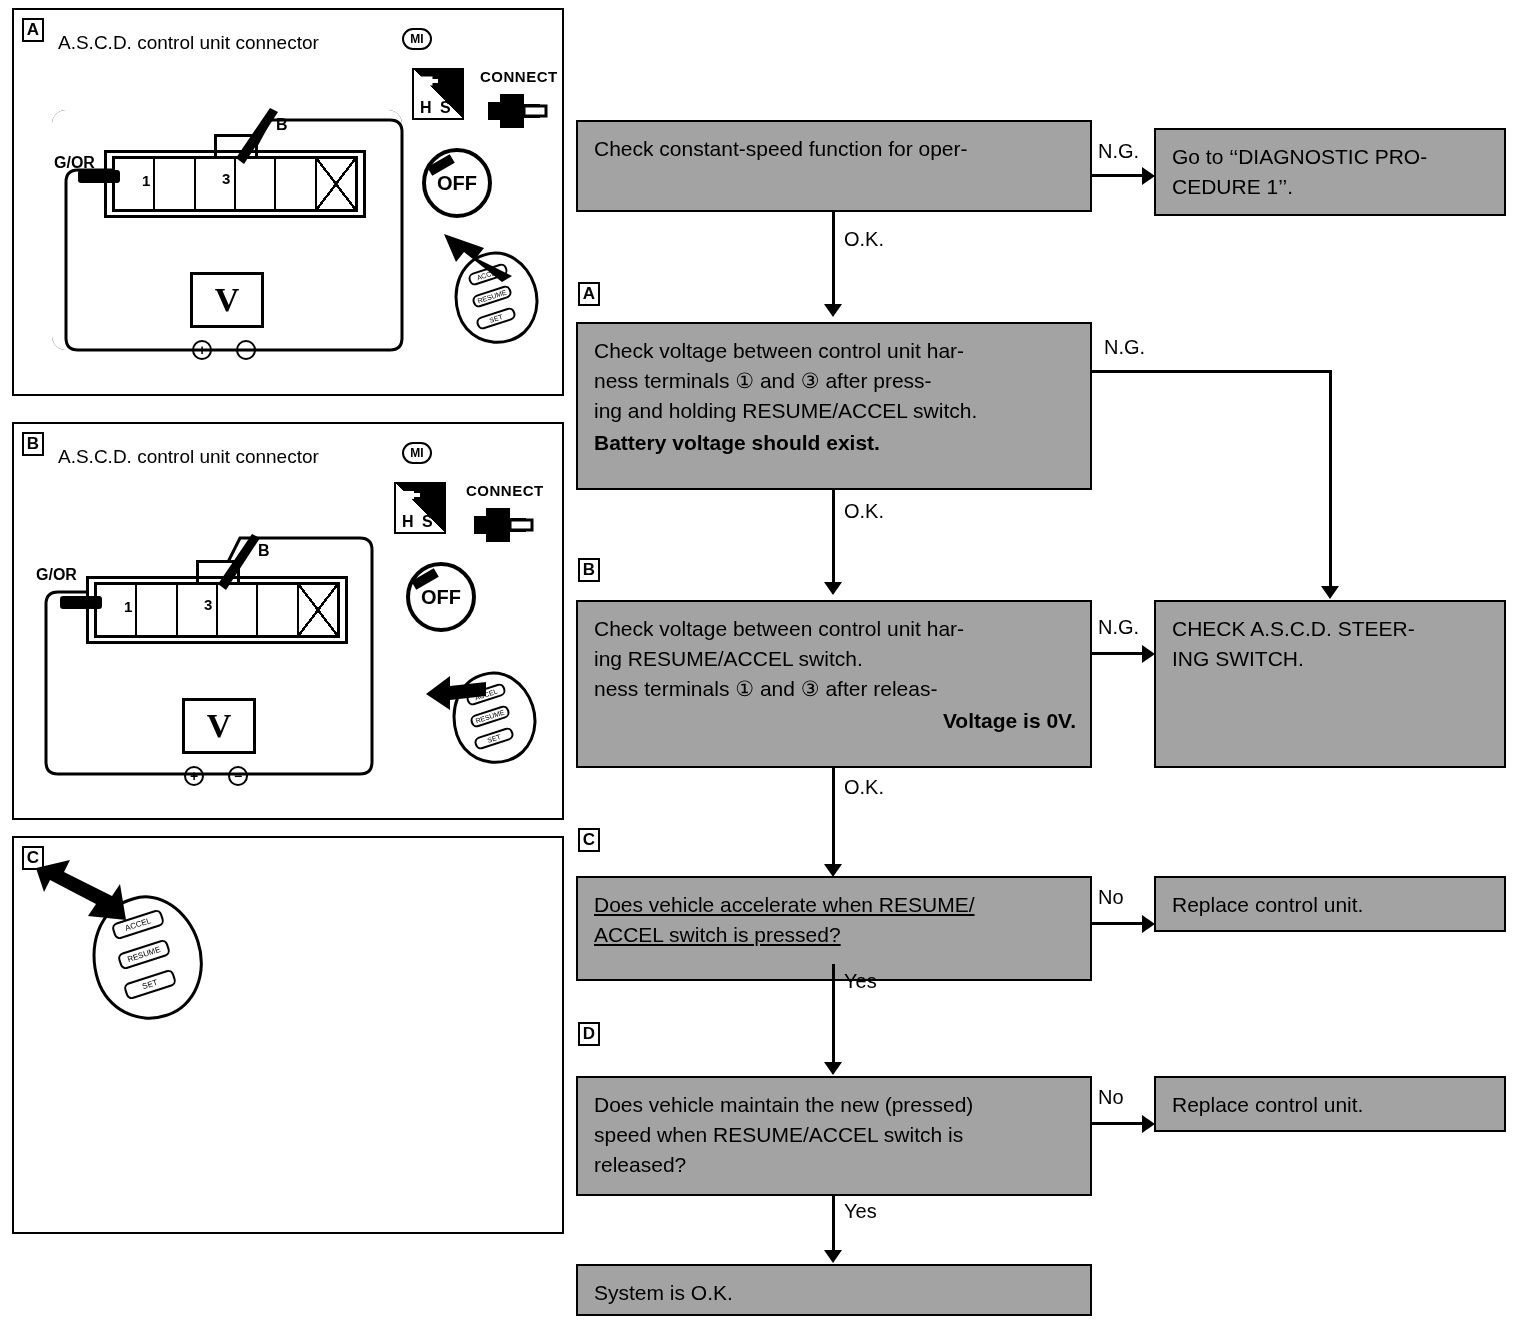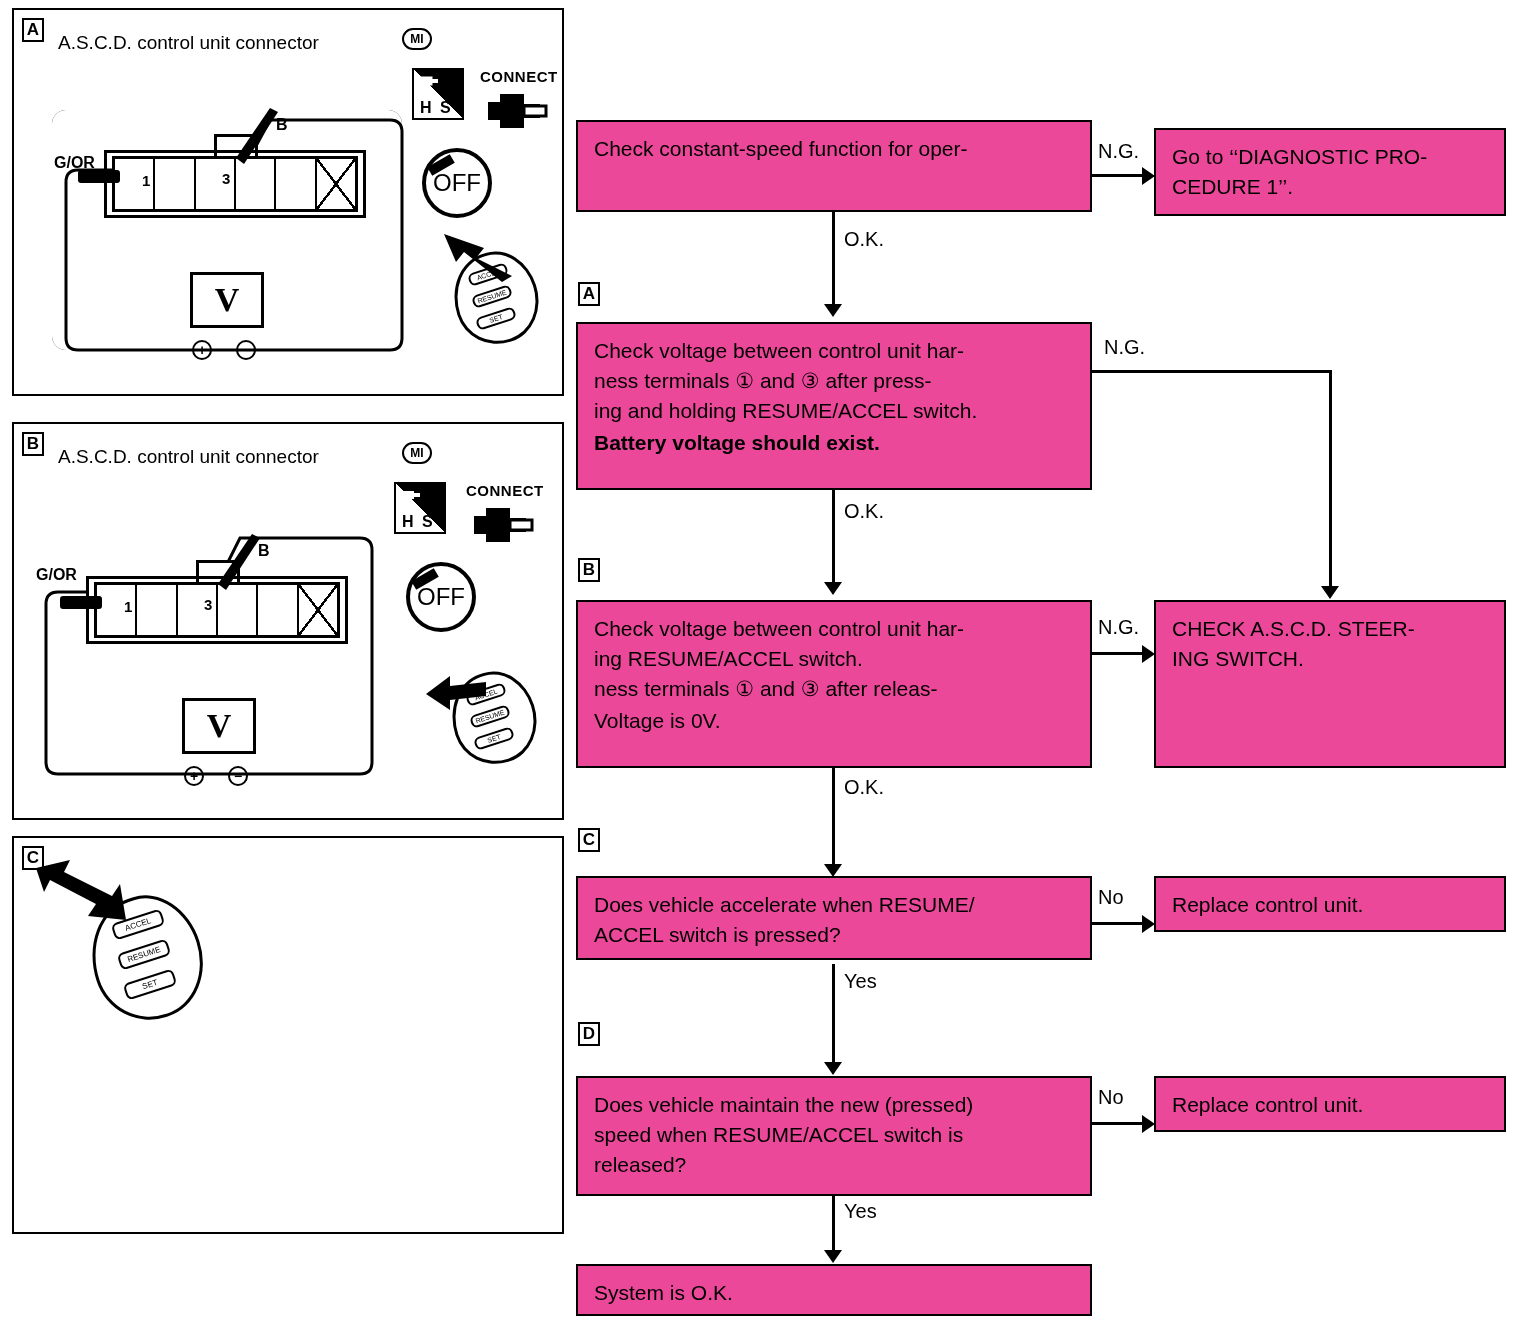--- a/index.html
+++ b/index.html
@@ -112,21 +112,21 @@
   .plug-icon{position:absolute;}
 
   
   .ign{position:absolute;}
   .ign .ring{
     position:absolute;border:4px solid #000;border-radius:50%;
     width:100%;height:100%;box-sizing:border-box;
   }
   .ign .offtxt{
     position:absolute;left:50%;top:50%;transform:translate(-50%,-50%);
-    font-size:24px;font-weight:normal;letter-spacing:0px;
+    font-size:20px;font-weight:bold;letter-spacing:0px;
   }
   .ign .slot{
     position:absolute;background:#000;
   }
 
   
   .sw{position:absolute;}
   .sw .blob{
     position:absolute;border:3px solid #000;border-radius:50% 45% 48% 50%/55% 50% 50% 45%;
     background:#fff;box-sizing:border-box;
@@ -134,21 +134,21 @@
   .sw .btn{
     position:absolute;border:2px solid #000;border-radius:6px;background:#fff;
     box-sizing:border-box;font-size:7px;display:flex;align-items:center;justify-content:center;
   }
   .arrow-thick{position:absolute;}
 
   
   .fbox{
     position:absolute;
     border:2px solid #000;
-    background:#ec4899;
+    background:#a3a3a3;
     box-sizing:border-box;
     padding:12px 14px 0 16px;
     font-size:21px;
     line-height:1.42;
   }
   .flabel{
     position:absolute;font-size:20px;
   }
   .ftag{
     position:absolute;border:2px solid #000;width:22px;height:24px;
@@ -343,35 +343,35 @@
 <div class="arrow-down" style="left:1321px;top:586px;"></div>
 <div class="vline" style="left:832px;top:490px;height:100px;"></div>
 <div class="arrow-down" style="left:824px;top:582px;"></div>
 <div class="flabel" style="left:844px;top:500px;">O.K.</div>
 
 <div class="ftag" style="left:578px;top:558px;">B</div>
 <div class="fbox" style="left:576px;top:600px;width:516px;height:168px;">
   <div>Check voltage between control unit har-</div>
   <div>ing RESUME/ACCEL switch.</div>
   <div>ness terminals ① and ③ after releas-</div>
-  <div style="font-weight:normal;margin-top:3px;">Voltage is 0V.</div>
+  <div style="font-weight:bold;margin-top:3px;text-align:right;">Voltage is 0V.</div>
 </div>
 <div class="hline" style="left:1092px;top:652px;width:58px;"></div>
 <div class="arrow-right" style="left:1142px;top:645px;"></div>
 <div class="flabel" style="left:1098px;top:616px;">N.G.</div>
 <div class="fbox" style="left:1154px;top:600px;width:352px;height:168px;">
   <div>CHECK A.S.C.D. STEER-</div>
   <div>ING SWITCH.</div>
 </div>
 <div class="vline" style="left:832px;top:768px;height:104px;"></div>
 <div class="arrow-down" style="left:824px;top:864px;"></div>
 <div class="flabel" style="left:844px;top:776px;">O.K.</div>
 
 <div class="ftag" style="left:578px;top:828px;">C</div>
-<div class="fbox" style="left:576px;top:876px;width:516px;height:84px;">
+<div class="fbox" style="left:576px;top:876px;width:516px;height:105px;text-decoration:underline;">
   <div>Does vehicle accelerate when RESUME/</div>
   <div>ACCEL switch is pressed?</div>
 </div>
 <div class="hline" style="left:1092px;top:922px;width:58px;"></div>
 <div class="arrow-right" style="left:1142px;top:915px;"></div>
 <div class="flabel" style="left:1098px;top:886px;">No</div>
 <div class="fbox" style="left:1154px;top:876px;width:352px;height:56px;">
   <div>Replace control unit.</div>
 </div>
 <div class="vline" style="left:832px;top:964px;height:106px;"></div>

